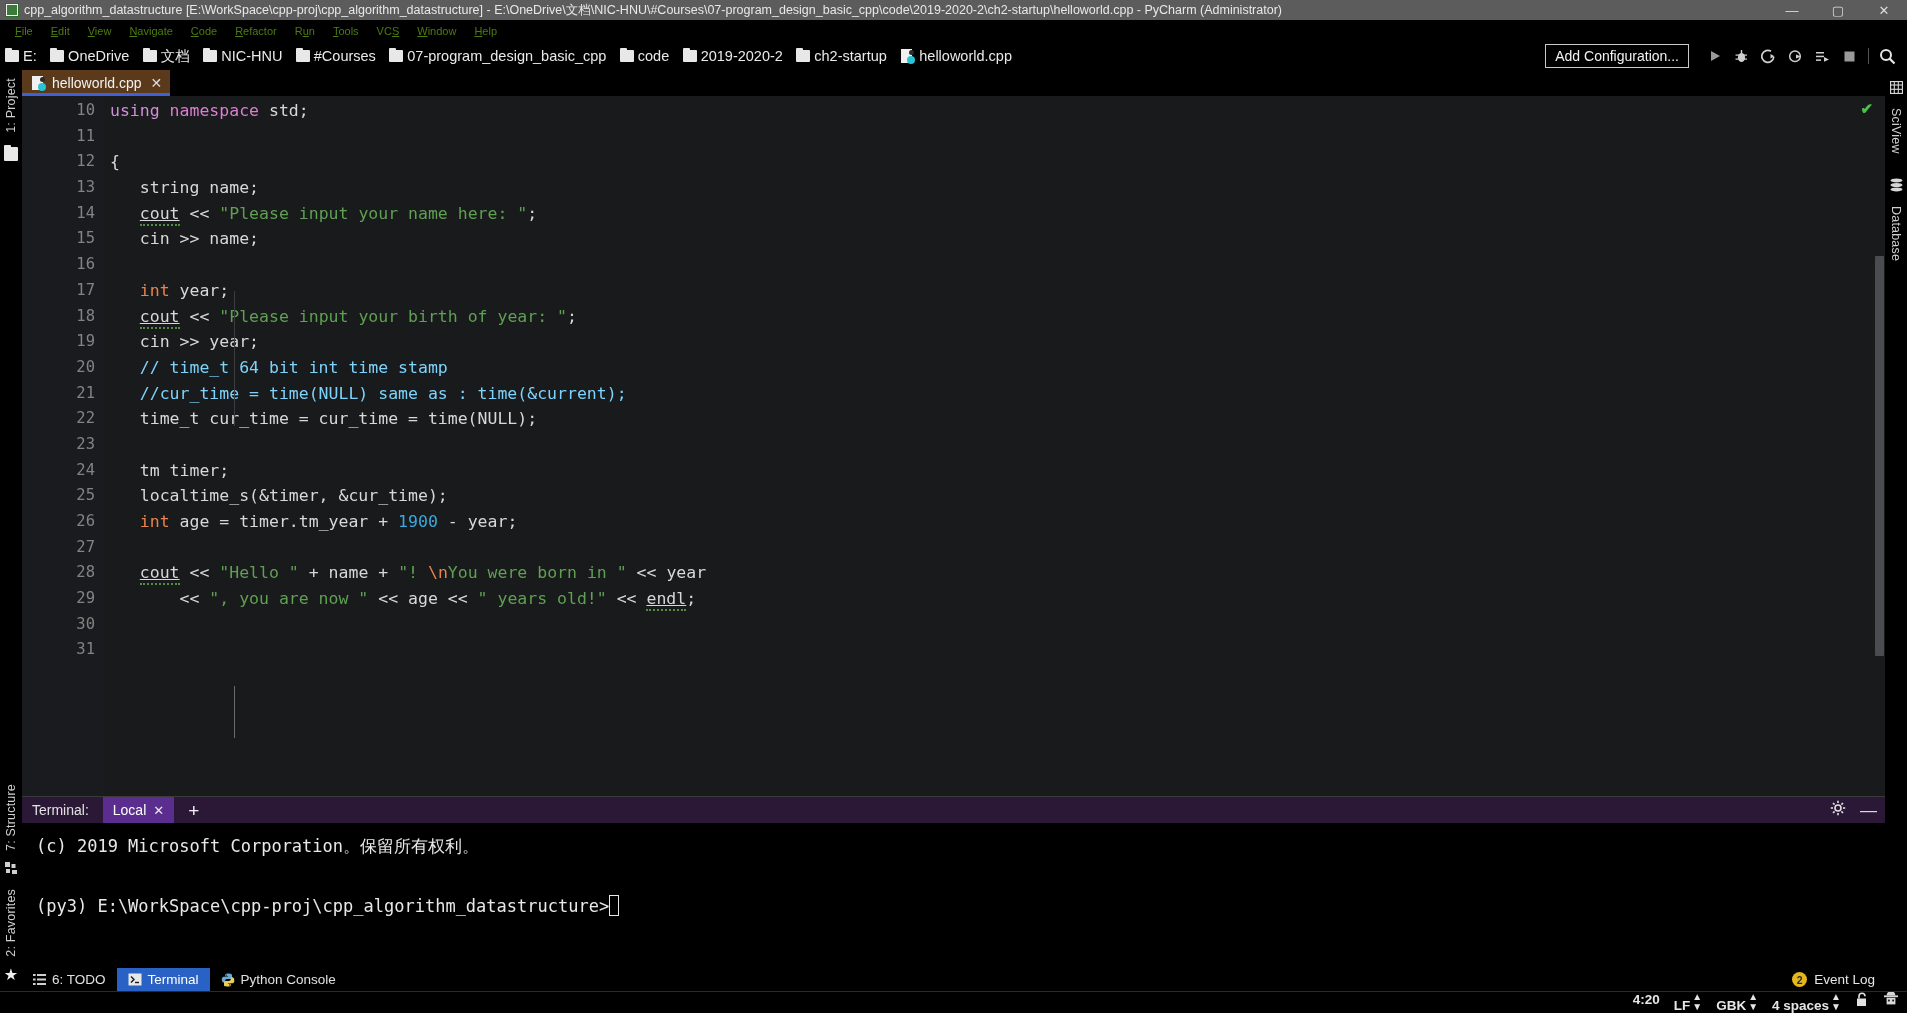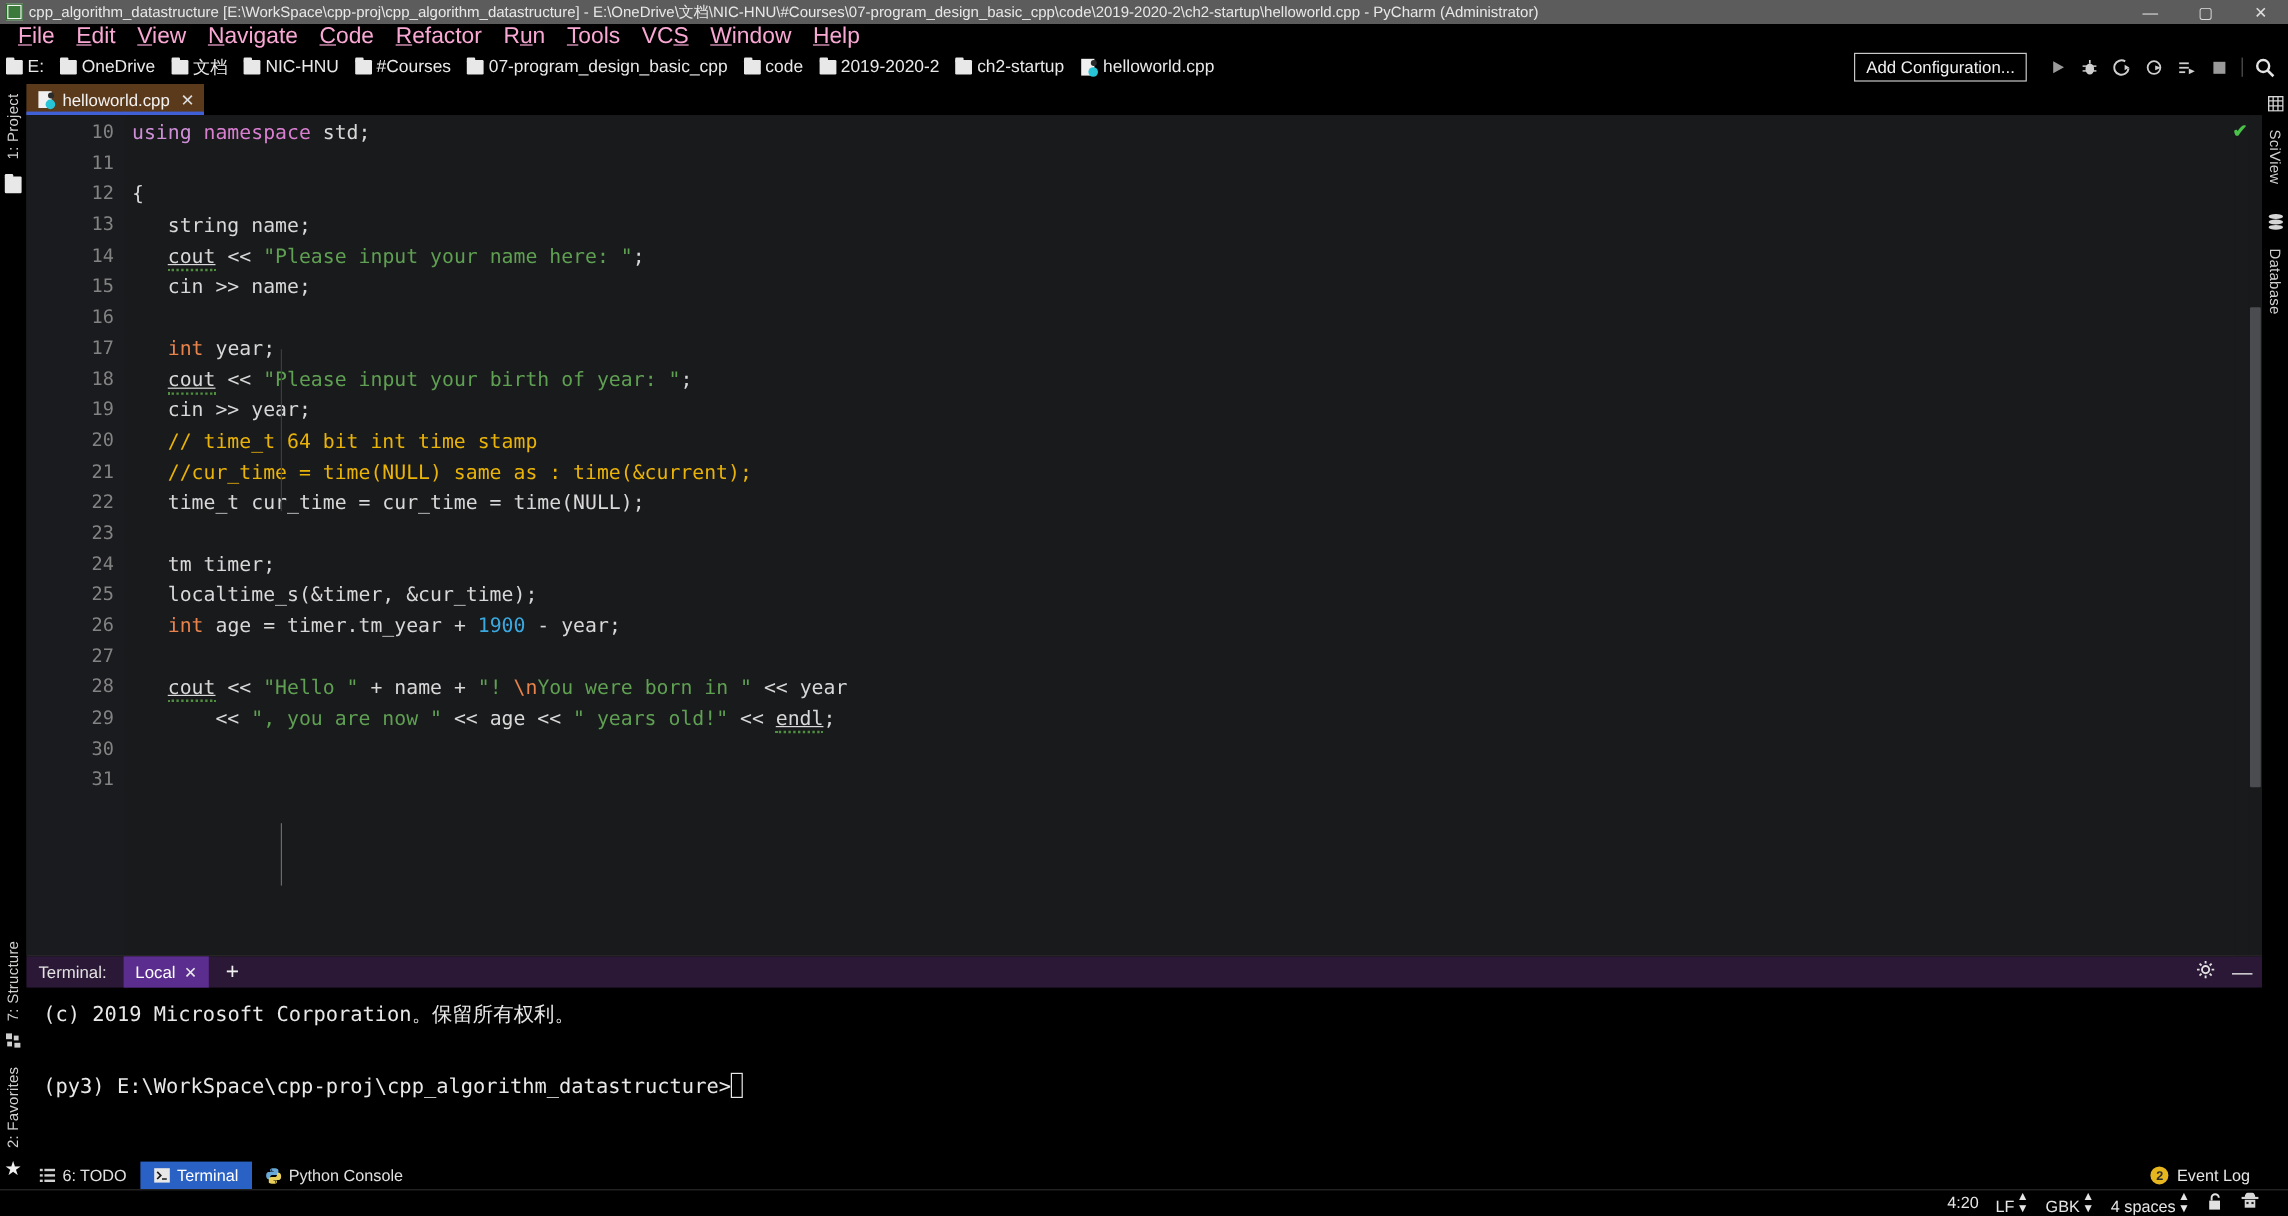--- a/index.html
+++ b/index.html
@@ -32,21 +32,21 @@
     width: 46px; height: 20px; display: flex; align-items: center;
     justify-content: center; color: #ddd; font-size: 13px;
   }
 
   
   .menubar {
     height: 22px; background: #000; display: flex; align-items: center;
     padding-left: 6px; flex: 0 0 22px;
   }
   .menubar .mi {
-    color: #f9a8d4; font-size: 19px; padding: 0 9px; line-height: 22px;
+    color: #4d7c0f; font-size: 11px; padding: 0 9px; line-height: 22px;
     white-space: nowrap;
   }
   .menubar .mi u { text-decoration: underline; }
 
   
   .navbar {
     height: 28px; background: #000; display: flex; align-items: center;
     padding-left: 5px; flex: 0 0 28px; position: relative;
   }
   .crumbs { display: flex; align-items: center; flex: 1 1 auto; overflow: hidden; }
@@ -122,21 +122,21 @@
   }
   .codearea {
     flex: 1 1 auto; background: #191a1c; position: relative; overflow: hidden;
     font-family: "DejaVu Sans Mono", monospace; font-size: 16.5px; padding-top: 2px;
   }
   .cline { height: 25.7px; line-height: 25.7px; white-space: pre; padding-left: 6px; }
   .k  { color: #e8834c; }          
   .kw { color: #cf8fd8; }          
   .kw2{ color: #d97fd0; }          
   .s  { color: #5fa052; }          
-  .c  { color: #eab308; }          
+  .c  { color: #7dd3fc; }          
   .n  { color: #3aa9e0; }          
   .t  { color: #d8d8d8; }          
   .esc{ color: #e8834c; }          
   .sq { border-bottom: 2px dotted #4f8f3f; padding-bottom: 1px; text-decoration: underline; }
   .indentguide {
     position: absolute; width: 1px; background: #3a3c40; left: 130px; top: 0; bottom: 0;
   }
   .caretline { position: absolute; left: 130px; width: 1px; background: #6a6a6a; }
 
   .scrollbar-v {
@@ -175,21 +175,21 @@
   .btab.active { background: #2a61c4; color: #fff; }
   .bottombar .right { position: absolute; right: 10px; display: flex; align-items: center; gap: 7px; }
   .evbadge {
     width: 15px; height: 15px; border-radius: 50%; background: #e5b61e; color: #2b2b2b;
     font-size: 10.5px; display: flex; align-items: center; justify-content: center; font-weight: bold;
   }
 
   
   .statusbar { height: 22px; background: #000; display: flex; align-items: center; flex: 0 0 22px; position: relative; border-top: 1px solid #2a2a2a; }
   .status-msg { color: #e3a92b; font-size: 13.5px; margin-left: 8px; display: flex; align-items: center; gap: 7px; }
-  .statusbar .right { position: absolute; right: 24px; display: flex; align-items: center; gap: 14px; color: #e6e6e6; font-size: 13.5px; }
+  .statusbar .right { position: absolute; right: 8px; display: flex; gap: 14px; color: #e6e6e6; font-size: 13.5px; font-weight: bold; }
   .caretpos { color: #e6e6e6; }
   .updown { font-size: 10px; line-height: 1; display: inline-block; margin-left: 2px; }
 
   .ico-sq { display:inline-block; width:12px; height:12px; border:1.5px solid #d8d8d8; }
 </style>
 </head>
 <body>
 
 <div class="app">
 

